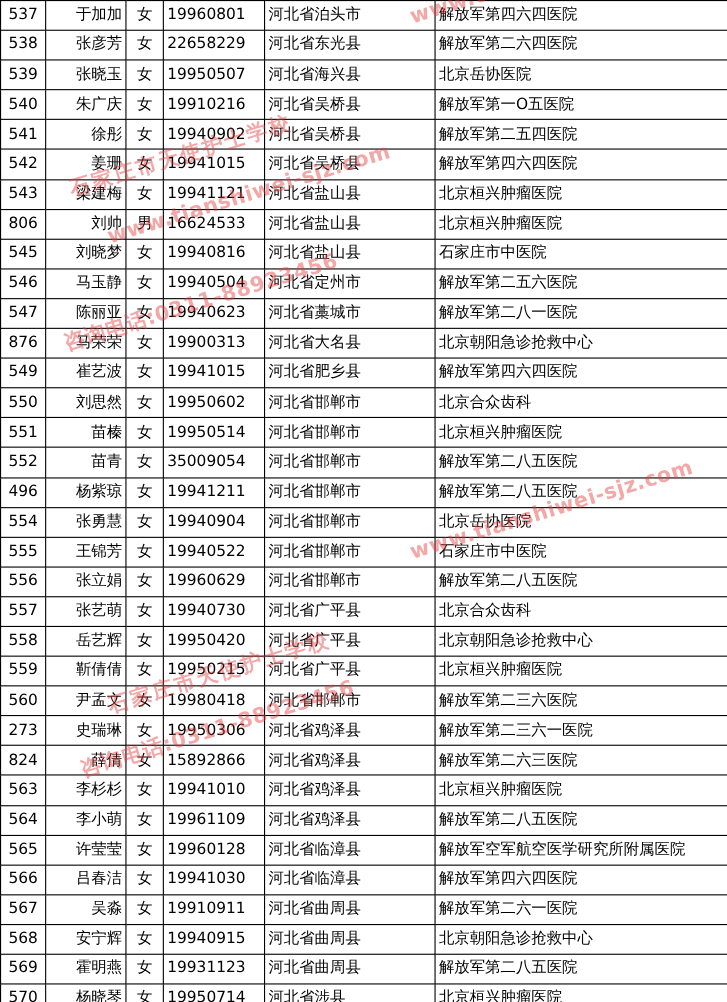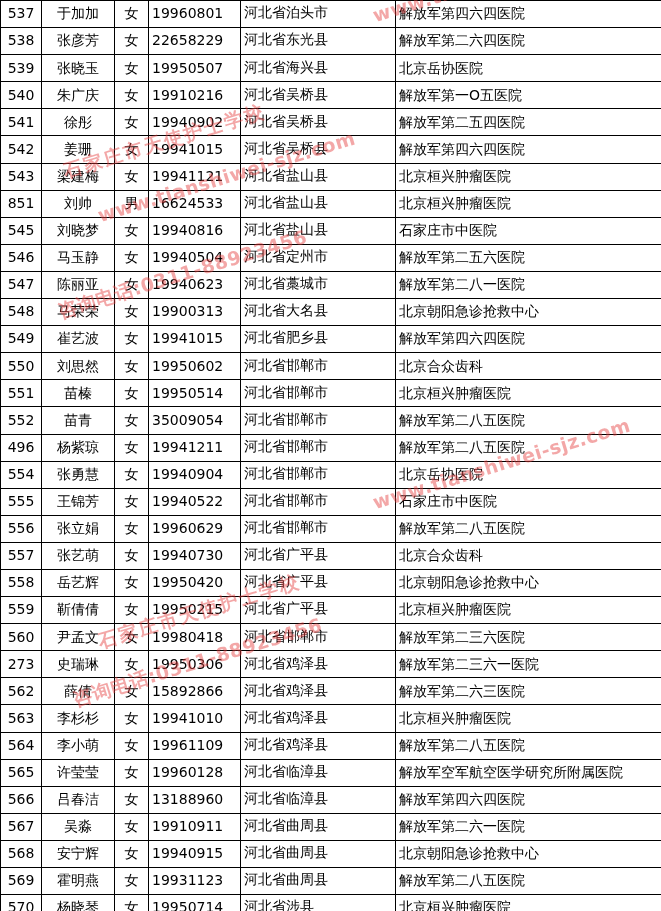--- a/index.html
+++ b/index.html
@@ -31,24 +31,24 @@
     font-size: 14px;
     line-height: 1.1;
     height: 26.1px;
     padding: 0 3px;
     color: #000000;
     overflow: hidden;
     white-space: nowrap;
     background: transparent;
   }
   td.c-idx { width: 34px; text-align: center; }
-  td.c-name { width: 66px; text-align: center; padding-left: 5px; }
+  td.c-name { width: 66px; text-align: right; padding-left: 5px; }
   td.c-sex { width: 27px; text-align: center; }
   td.c-id { width: 85px; text-align: left; padding-left: 5px; margin-left: 12px; }
-  td.c-addr { width: 148px; text-align: left; padding-left: 5px; font-family: Liberation Mono, monospace; }
+  td.c-addr { width: 148px; text-align: left; padding-left: 5px; }
   td.c-hosp { width: 297px; text-align: left; padding-left: 5px; }
 
   
   .wm-layer {
     position: absolute;
     left: 0; top: 0;
     width: 661px;
     height: 911px;
     z-index: 5;
     pointer-events: none;
@@ -131,21 +131,21 @@
         </tr>
         <tr>
           <td class="c-idx">543</td>
           <td class="c-name">梁建梅</td>
           <td class="c-sex">女</td>
           <td class="c-id">19941121</td>
           <td class="c-addr">河北省盐山县</td>
           <td class="c-hosp">北京桓兴肿瘤医院</td>
         </tr>
         <tr>
-          <td class="c-idx">851</td>
+          <td class="c-idx">806</td>
           <td class="c-name">刘帅</td>
           <td class="c-sex">男</td>
           <td class="c-id">16624533</td>
           <td class="c-addr">河北省盐山县</td>
           <td class="c-hosp">北京桓兴肿瘤医院</td>
         </tr>
         <tr>
           <td class="c-idx">545</td>
           <td class="c-name">刘晓梦</td>
           <td class="c-sex">女</td>
@@ -163,21 +163,21 @@
         </tr>
         <tr>
           <td class="c-idx">547</td>
           <td class="c-name">陈丽亚</td>
           <td class="c-sex">女</td>
           <td class="c-id">19940623</td>
           <td class="c-addr">河北省藁城市</td>
           <td class="c-hosp">解放军第二八一医院</td>
         </tr>
         <tr>
-          <td class="c-idx">548</td>
+          <td class="c-idx">876</td>
           <td class="c-name">马荣荣</td>
           <td class="c-sex">女</td>
           <td class="c-id">19900313</td>
           <td class="c-addr">河北省大名县</td>
           <td class="c-hosp">北京朝阳急诊抢救中心</td>
         </tr>
         <tr>
           <td class="c-idx">549</td>
           <td class="c-name">崔艺波</td>
           <td class="c-sex">女</td>
@@ -275,21 +275,21 @@
         </tr>
         <tr>
           <td class="c-idx">273</td>
           <td class="c-name">史瑞琳</td>
           <td class="c-sex">女</td>
           <td class="c-id">19950306</td>
           <td class="c-addr">河北省鸡泽县</td>
           <td class="c-hosp">解放军第二三六一医院</td>
         </tr>
         <tr>
-          <td class="c-idx">562</td>
+          <td class="c-idx">824</td>
           <td class="c-name">薛倩</td>
           <td class="c-sex">女</td>
           <td class="c-id">15892866</td>
           <td class="c-addr">河北省鸡泽县</td>
           <td class="c-hosp">解放军第二六三医院</td>
         </tr>
         <tr>
           <td class="c-idx">563</td>
           <td class="c-name">李杉杉</td>
           <td class="c-sex">女</td>
@@ -310,21 +310,21 @@
           <td class="c-name">许莹莹</td>
           <td class="c-sex">女</td>
           <td class="c-id">19960128</td>
           <td class="c-addr">河北省临漳县</td>
           <td class="c-hosp">解放军空军航空医学研究所附属医院</td>
         </tr>
         <tr>
           <td class="c-idx">566</td>
           <td class="c-name">吕春洁</td>
           <td class="c-sex">女</td>
-          <td class="c-id">13188960</td>
+          <td class="c-id">19941030</td>
           <td class="c-addr">河北省临漳县</td>
           <td class="c-hosp">解放军第四六四医院</td>
         </tr>
         <tr>
           <td class="c-idx">567</td>
           <td class="c-name">吴淼</td>
           <td class="c-sex">女</td>
           <td class="c-id">19910911</td>
           <td class="c-addr">河北省曲周县</td>
           <td class="c-hosp">解放军第二六一医院</td>

